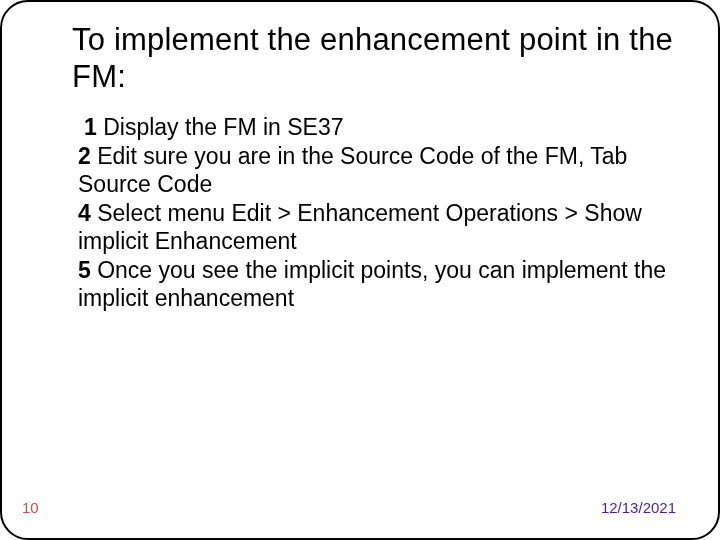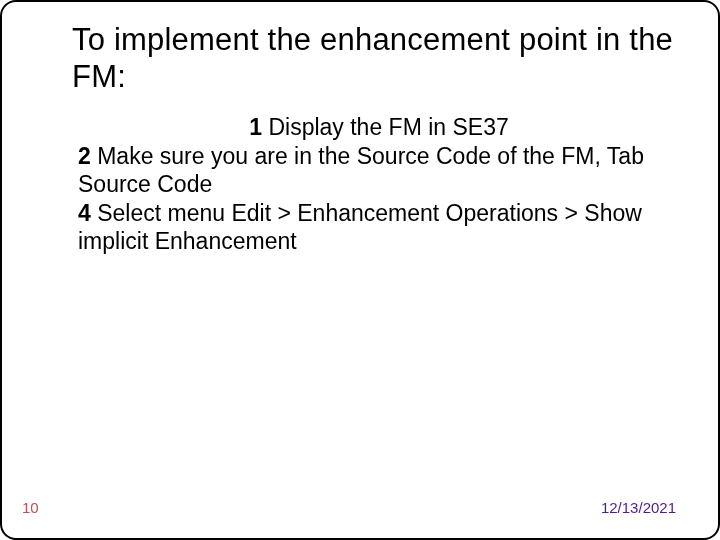--- a/index.html
+++ b/index.html
@@ -11,40 +11,40 @@
     font-family: Arial, Helvetica, sans-serif;
     color: #000;
     overflow: hidden;
   }
   .slide {
     position: relative;
     box-sizing: border-box;
     width: 720px;
     height: 540px;
     border: 2px solid #000;
-    border-radius: 16px;
+    border-radius: 28px;
     padding: 18px 38px 30px 70px;
   }
   .title {
     font-size: 31px;
     line-height: 1.18;
     font-weight: 400;
     margin: 2px 0 18px 0;
     letter-spacing: 0.2px;
   }
   .body {
     font-size: 23px;
     line-height: 1.24;
     font-weight: 400;
     padding-left: 6px;
     padding-right: 6px;
   }
   .step { display: block; }
   .num { font-weight: 700; }
-  .step.first { text-indent: 6px; text-align: center; }
+  .step.first { text-indent: 6px; }
   .page-num {
     position: absolute;
     left: 20px;
     bottom: 22px;
     font-size: 15px;
     color: #c0504d;
   }
   .date {
     position: absolute;
     right: 42px;
@@ -60,24 +60,28 @@
 
   <div class="title">To implement the enhancement point in the FM:</div>
 
   <div class="body">
     <span class="step first">
       <span class="num">1</span>
       <span>Display the FM in SE37</span>
     </span>
     <span class="step">
       <span class="num">2</span>
-      <span>Make sure you are in the Source Code of the FM, Tab Source Code</span>
+      <span>Edit sure you are in the Source Code of the FM, Tab Source Code</span>
     </span>
     <span class="step">
       <span class="num">4</span>
       <span>Select menu Edit &gt; Enhancement Operations &gt; Show implicit Enhancement</span>
+    </span>
+    <span class="step">
+      <span class="num">5</span>
+      <span>Once you see the implicit points, you can implement the implicit enhancement</span>
     </span>
   </div>
 
   <div class="page-num">10</div>
   <div class="date">12/13/2021</div>
 
 </div>
 
 </body></html>

